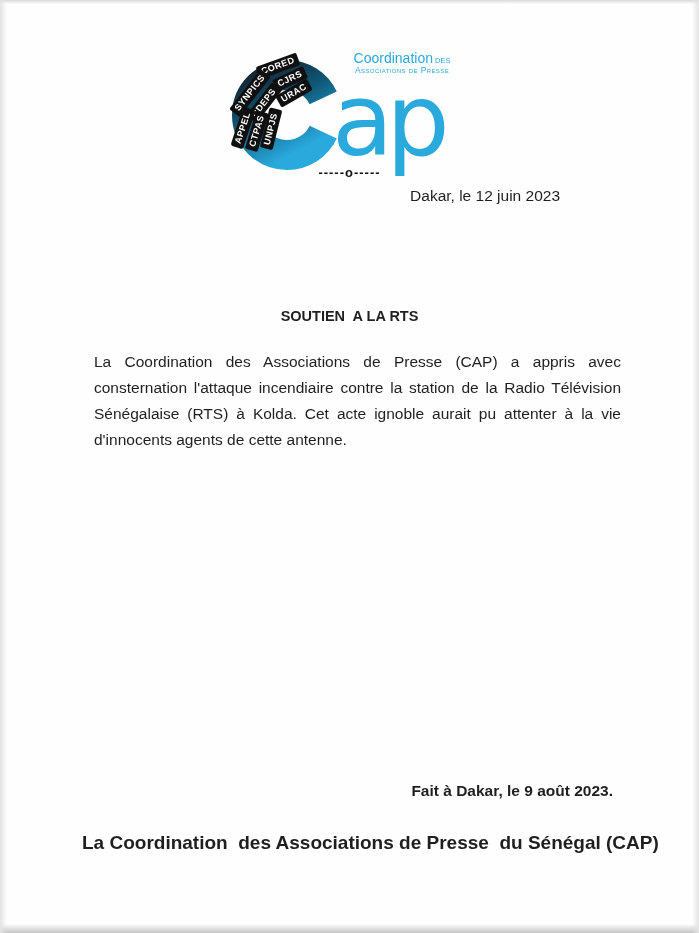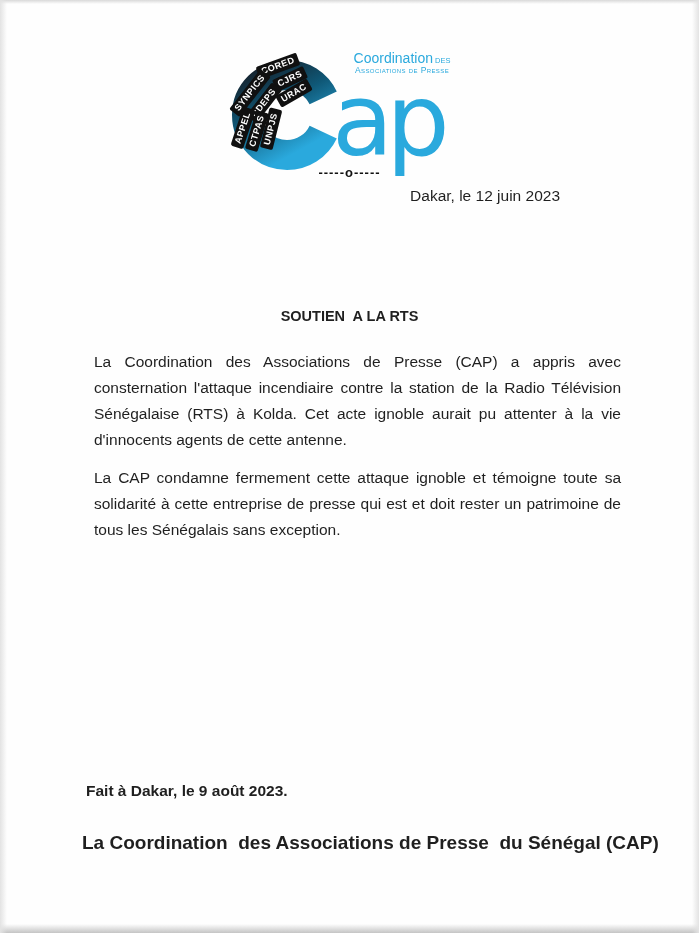--- a/index.html
+++ b/index.html
@@ -72,21 +72,21 @@
   }
 
   .bodytext {
     position:absolute; left:86px; top:349px; width:527px;
     font-size:15.5px; line-height:26px; text-align:justify;margin-left:8px;
   }
   .bodytext p { margin:0 0 12px 0; }
 
   .closing {
     position:absolute; left:86px; width:527px; top:782px;
-    text-align:left; font-weight:bold; font-size:15.5px;
+    text-align:right; font-weight:bold; font-size:15.5px;
   }
   .signature {
     position:absolute; left:82px; top:832px;
     font-weight:bold; font-size:19px; white-space:pre;
   }
 </style>
 </head>
 <body>
 
 <div class="sheet">
@@ -129,20 +129,19 @@
 
   <div class="separator">-----o-----</div>
 
   <div class="dateline">Dakar, le 12 juin 2023</div>
 
 
   <h2 class="subtitle">SOUTIEN  A LA RTS</h2>
 
   <div class="bodytext">
     <p>La Coordination des Associations de Presse (CAP) a appris avec consternation l'attaque incendiaire contre  la station de la Radio Télévision Sénégalaise (RTS) à Kolda. Cet acte ignoble aurait pu attenter à la vie d'innocents agents de cette antenne.</p>
-    <p>La CAP condamne fermement cette attaque ignoble et témoigne toute sa solidarité à cette  entreprise de presse qui est et doit rester un patrimoine de tous les Sénégalais sans exception.</p>
   </div>
 
   <div class="closing">Fait à Dakar, le 9 août 2023.</div>
 
   <div class="signature">La Coordination  des Associations de Presse  du Sénégal (CAP)</div>
 
 </div>
 
 </body></html>

